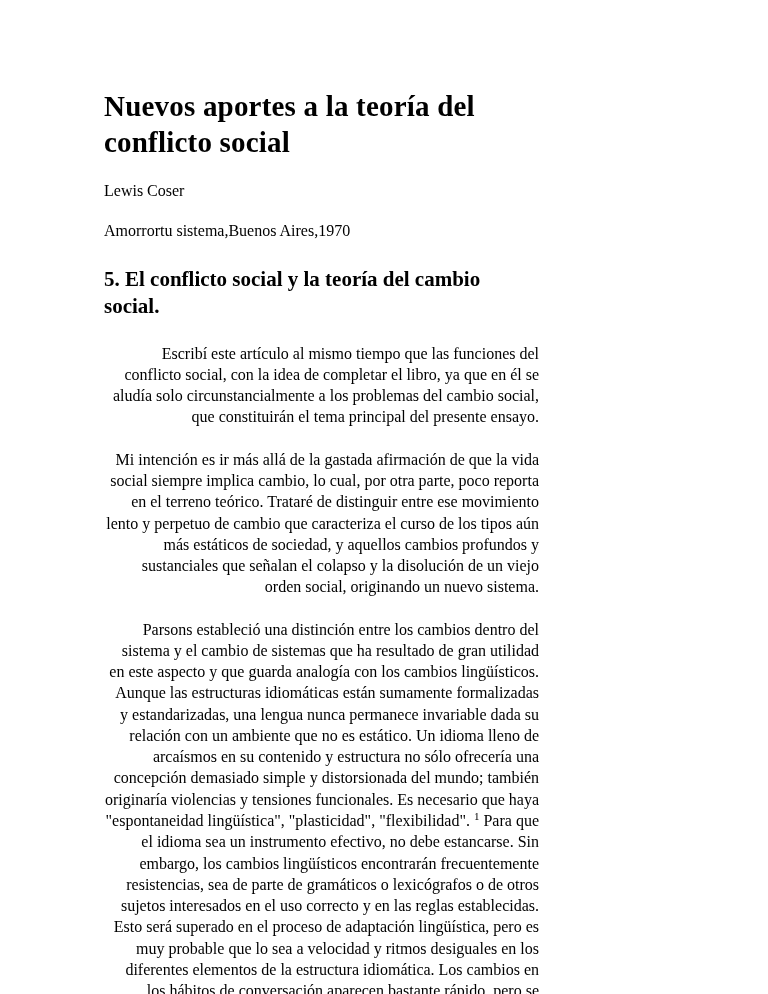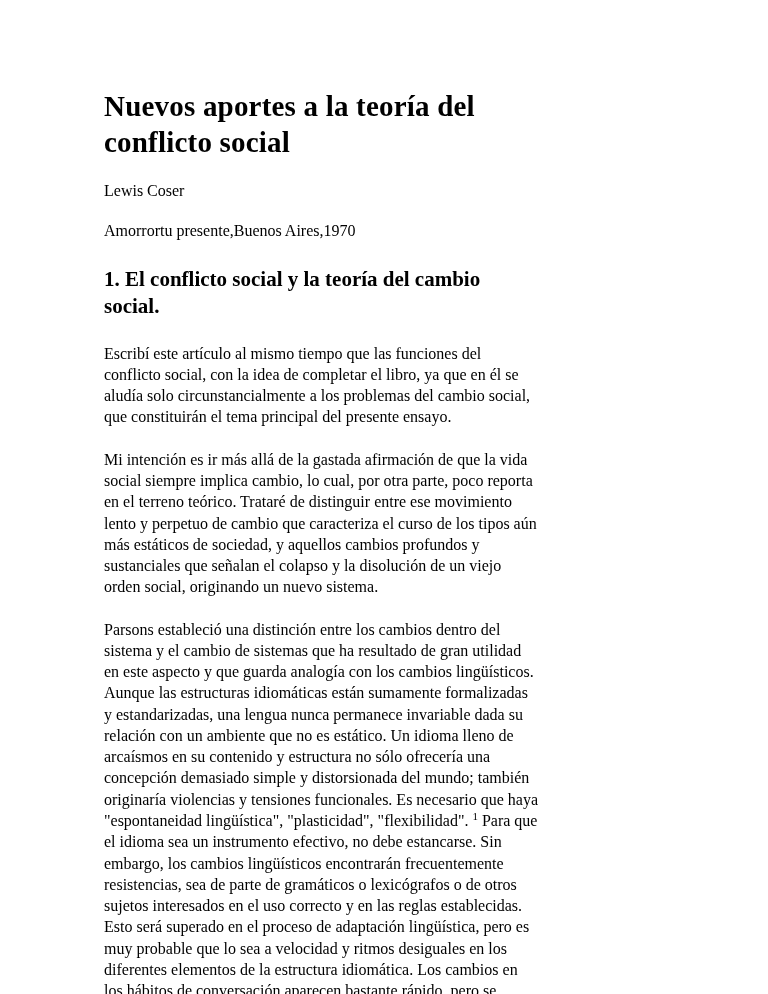--- a/index.html
+++ b/index.html
@@ -32,40 +32,40 @@
   .section-heading {
     font-size: 21px;
     font-weight: bold;
     margin: 24px 0 22px 0;
     line-height: 1.3;
   }
   .body-para {
     font-size: 16px;
     line-height: 1.33;
     margin: 8px 0 21px 0;
-    text-align: left;
+    text-align: right;
   }
   .footnote-ref {
     font-size: 11px;
     line-height: 0;
     vertical-align: super;
   }
 </style>
 </head>
 <body>
 
 <div class="doc-page">
 
   <h1 class="doc-title">Nuevos aportes a la teoría del conflicto social</h1>
 
   <p class="meta-line">Lewis Coser</p>
 
-  <p class="meta-line">Amorrortu presente,Buenos Aires,1970</p>
+  <p class="meta-line">Amorrortu sistema,Buenos Aires,1970</p>
 
-  <h2 class="section-heading">1. El conflicto social y la teoría del cambio social.</h2>
+  <h2 class="section-heading">5. El conflicto social y la teoría del cambio social.</h2>
 
   <p class="body-para">Escribí este artículo al mismo tiempo que las funciones del conflicto social, con la idea de completar el libro, ya que en él se aludía solo circunstancialmente a los problemas del cambio social, que constituirán el tema principal del presente ensayo.</p>
 
   <p class="body-para">Mi intención es ir más allá de la gastada afirmación de que la vida social siempre implica cambio, lo cual, por otra parte, poco reporta en el terreno teórico. Trataré de distinguir entre ese movimiento lento y perpetuo de cambio que caracteriza el curso de los tipos aún más estáticos de sociedad, y aquellos cambios profundos y sustanciales que señalan el colapso y la disolución de un viejo orden social, originando un nuevo sistema.</p>
 
   <p class="body-para"><span>Parsons estableció una distinción entre los cambios dentro del sistema y el cambio de sistemas que ha resultado de gran utilidad en este aspecto y que guarda analogía con los cambios lingüísticos. Aunque las estructuras idiomáticas están sumamente formalizadas y estandarizadas, una lengua nunca permanece invariable dada su relación con un ambiente que no es estático. Un idioma lleno de arcaísmos en su contenido y estructura no sólo ofrecería una concepción demasiado simple y distorsionada del mundo; también originaría violencias y tensiones funcionales. Es necesario que haya "espontaneidad lingüística", "plasticidad", "flexibilidad". </span><sup class="footnote-ref">1</sup><span> Para que el idioma sea un instrumento efectivo, no debe estancarse. Sin embargo, los cambios lingüísticos encontrarán frecuentemente resistencias, sea de parte de gramáticos o lexicógrafos o de otros sujetos interesados en el uso correcto y en las reglas establecidas. Esto será superado en el proceso de adaptación lingüística, pero es muy probable que lo sea a velocidad y ritmos desiguales en los diferentes elementos de la estructura idiomática. Los cambios en los hábitos de conversación aparecen bastante rápido, pero se incorporan muy lentamente al sistema lingüístico estandarizado. También son frecuentes los cambios en el vocabulario, pero el sistema fonético y la estructura morfológica solo pueden variar a una velocidad similar a la de los movimientos glaciares. </span><sup class="footnote-ref">2</sup><span> Los cambios demasiado abruptos y rápidos del idioma</span></p>
 
 </div>
 
 </body></html>

